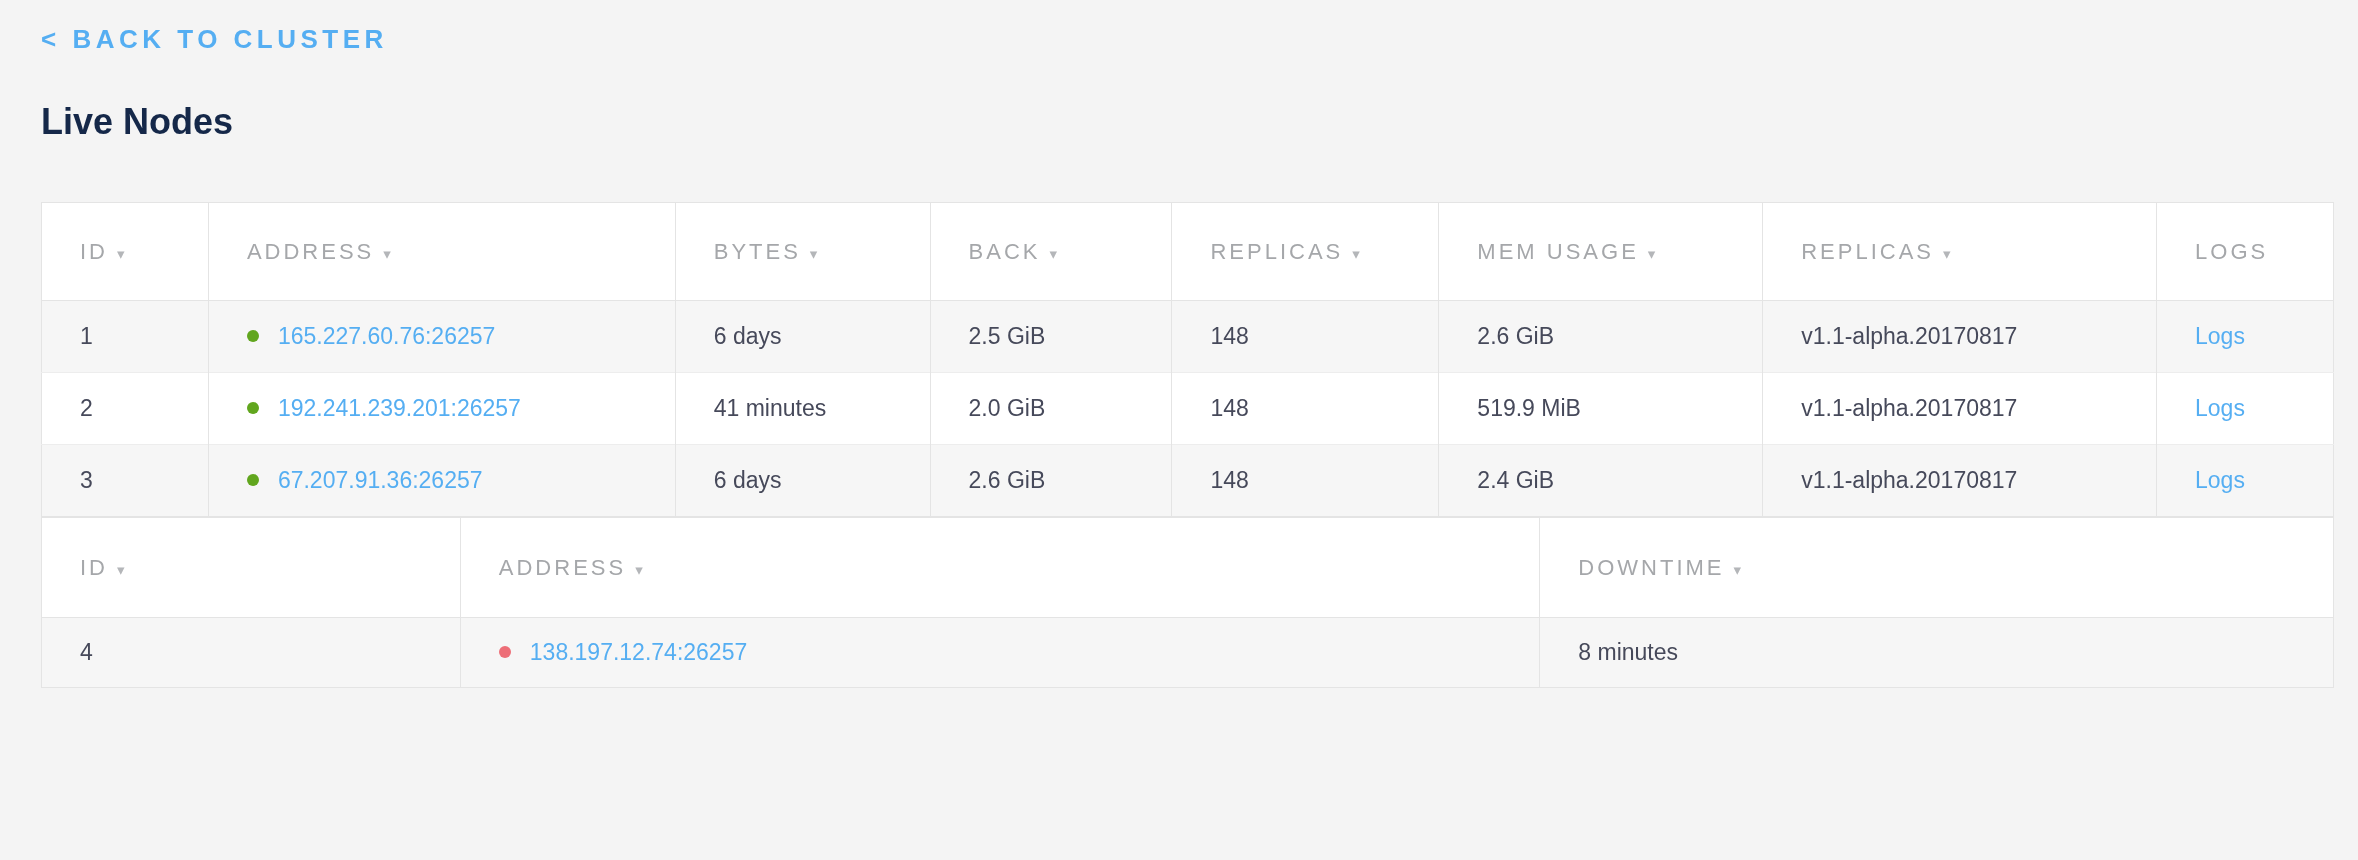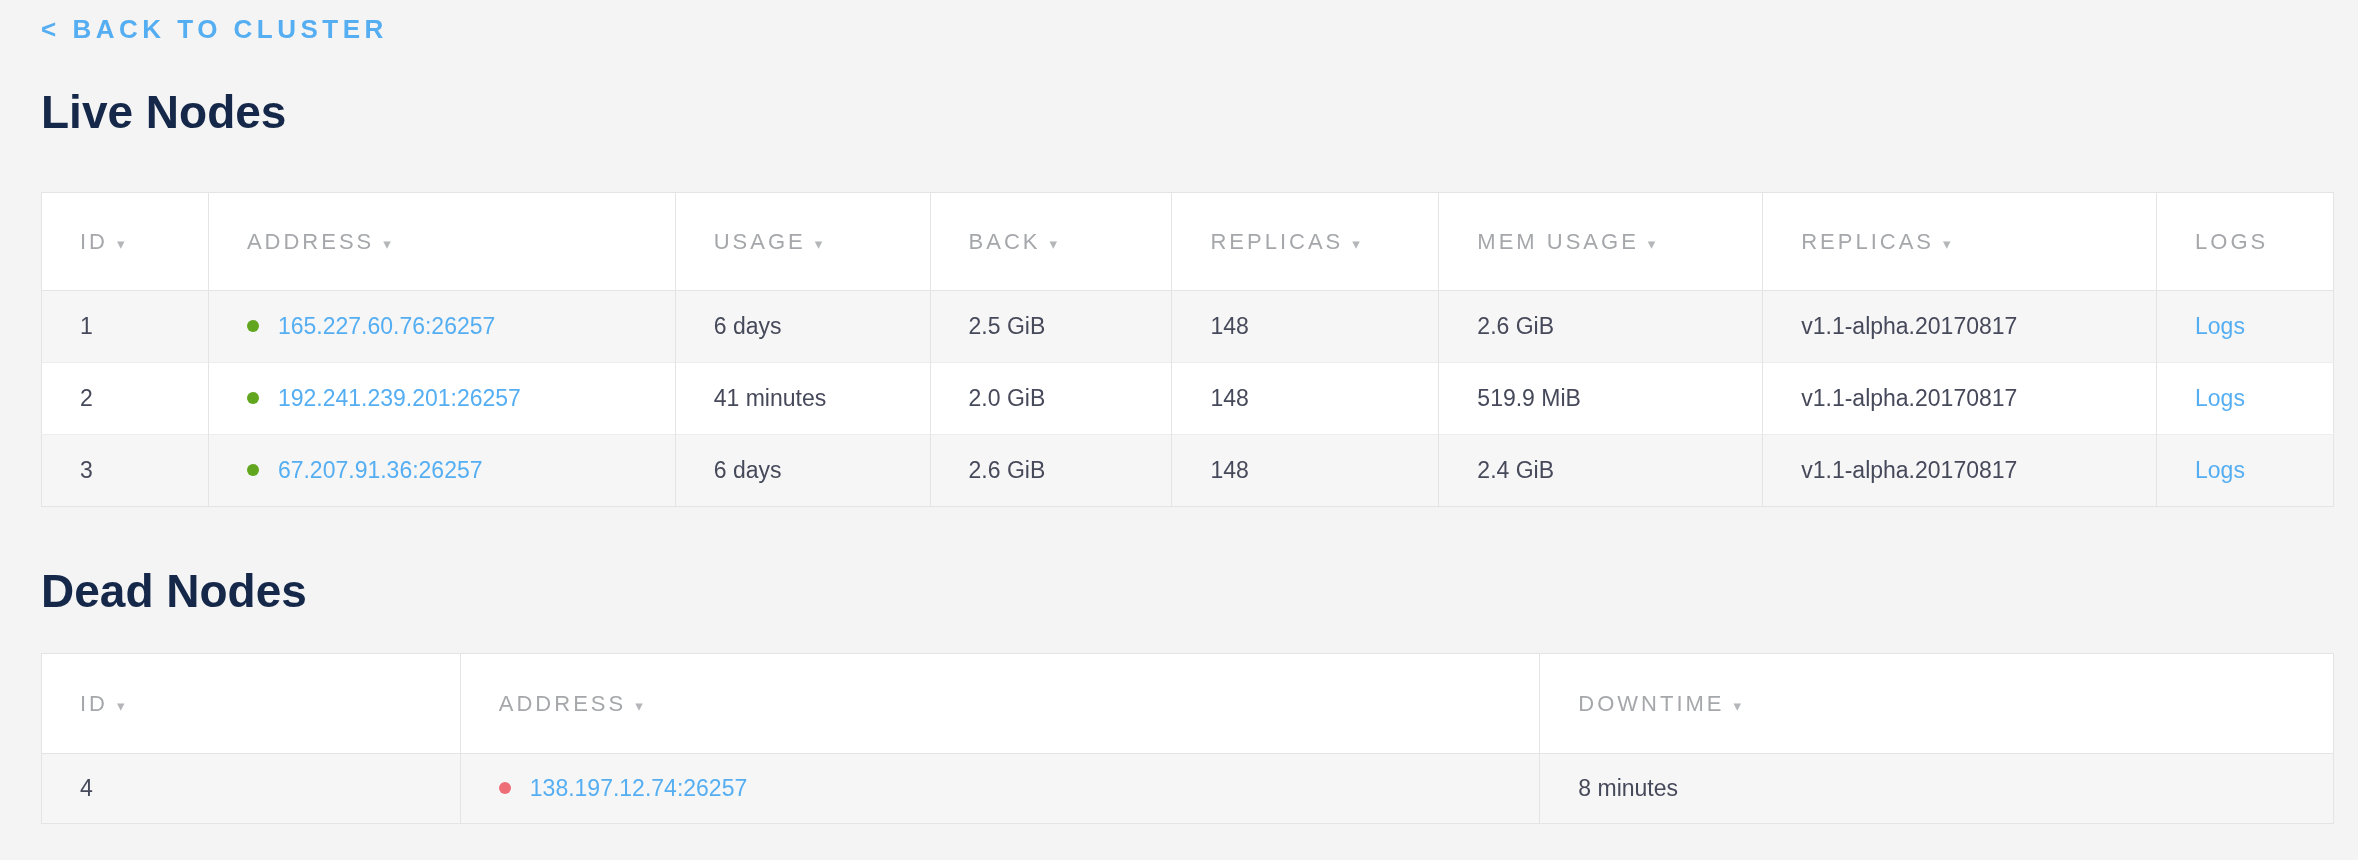--- a/index.html
+++ b/index.html
@@ -3,35 +3,35 @@
 <meta charset="utf-8">
 <style>
   * { margin: 0; padding: 0; box-sizing: border-box; }
   html, body {
     width: 2358px; height: 860px;
     background: #f4f4f4;
     font-family: "Liberation Sans", sans-serif;
     overflow: hidden;
   }
   .page {
-    padding: 14px 24px 0 41px;
+    padding: 24px 24px 0 41px;
     width: 2358px;
   }
   .back-link {
     display: inline-block;
     font-size: 26px;
     line-height: 30px;
     font-weight: 600;
     letter-spacing: 4.5px;
     color: #55aef2;
     text-decoration: none;
     cursor: pointer;
   }
   .section-title {
-    font-size: 46px;
+    font-size: 36px;
     line-height: 56px;
     font-weight: bold;
     color: #152849;
   }
   .title-live { margin: 40px 0 52px 0; }
   .title-dead { margin: 56px 0 34px 0; }
 
   table {
     border-collapse: collapse;
     table-layout: fixed;
@@ -107,21 +107,21 @@
       <col style="width:242px">
         <col style="width:267px">
         <col style="width:324px">
       <col style="width:394px">
         <col style="width:177px">
     </colgroup>
     <thead>
       <tr>
         <th><span>ID</span><span class="sort-arrow">▾</span></th>
         <th><span>ADDRESS</span><span class="sort-arrow">▾</span></th>
-        <th><span>USAGE</span><span class="sort-arrow">▾</span></th>
+        <th><span>BYTES</span><span class="sort-arrow">▾</span></th>
         <th><span>BACK</span><span class="sort-arrow">▾</span></th>
         <th><span>REPLICAS</span><span class="sort-arrow">▾</span></th>
         <th><span>MEM USAGE</span><span class="sort-arrow">▾</span></th>
         <th><span>REPLICAS</span><span class="sort-arrow">▾</span></th>
         <th><span>LOGS</span></th>
       </tr>
     </thead>
     <tbody>
 
         <tr>
@@ -158,21 +158,20 @@
           <td>6 days</td>
           <td>2.6 GiB</td>
           <td>148</td>
           <td>2.4 GiB</td>
           <td>v1.1-alpha.20170817</td>
           <td><a class="cell-link">Logs</a></td>
         </tr>
       </tbody>
   </table>
 
-  <div class="section-title title-dead">Dead Nodes</div>
 
   <table class="dead-table">
     <colgroup>
       <col style="width:419px">
         <col style="width:1080px">
         <col style="width:794px">
     </colgroup>
     <thead>
       <tr>
         <th><span>ID</span><span class="sort-arrow">▾</span></th>

